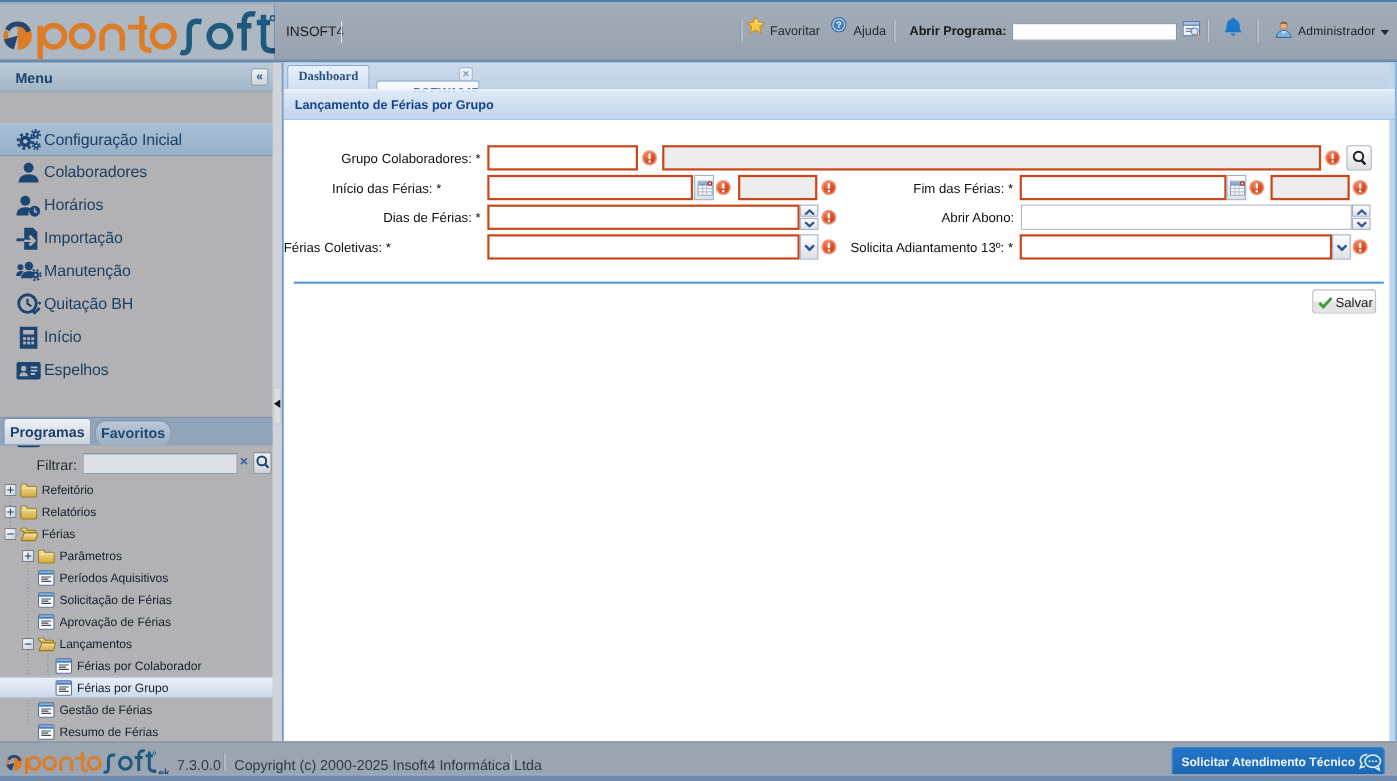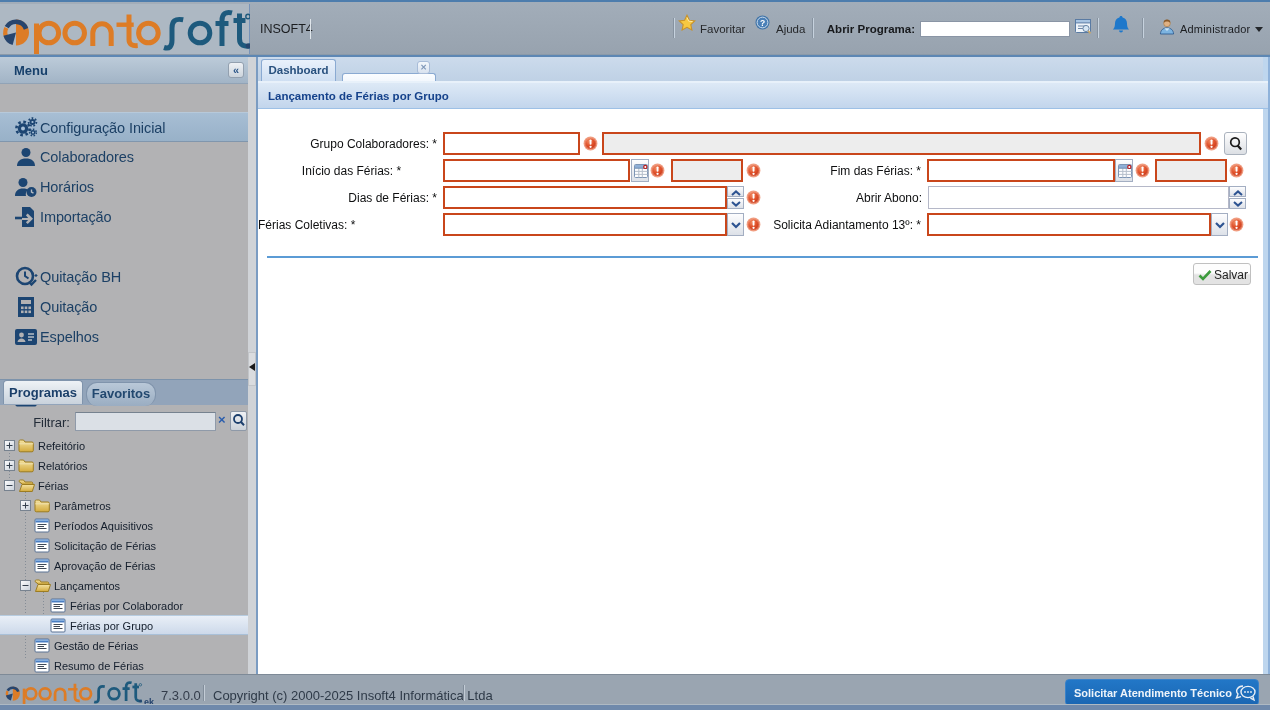--- a/index.html
+++ b/index.html
@@ -41,21 +41,21 @@
 
 #split{left:248px;top:57px;width:8px;height:617px;background:#d0d3d7;}
 #splith{left:0px;top:295px;width:8px;height:34px;background:#dadcdf;border:1px solid #c2c5c9;}
 
 #main{left:256px;top:57px;width:1014px;height:617px;background:#fff;border-left:2px solid #7b9cc2;}
 #tabstrip{left:0;top:0;width:1010px;height:24px;background:linear-gradient(#ccdbec,#bfd1e5);}
 #band{left:0;top:24px;width:1010px;height:2px;background:#e8f1fa;}
 #phdr{left:0;top:26px;width:1010px;height:26px;background:linear-gradient(#dde9f6,#c2d5ec);border-bottom:1px solid #9dc0e6;}
 #phdr b{position:absolute;left:10px;top:7px;font-size:11.5px;color:#15428b;}
 .tab{top:2px;height:22px;border:1px solid #8aaad2;border-bottom:none;border-radius:3px 3px 0 0;font-weight:bold;font-size:11.5px;text-align:center;}
-#tdash{left:3px;width:75px;background:linear-gradient(#e9f1fb,#cfdff2);color:#29517e;line-height:21px;}
+#tdash{left:3px;width:75px;background:linear-gradient(#e9f1fb,#cfdff2);color:#29517e;line-height:21px;font-family:Liberation Serif, serif;}
 #tpsew{left:84px;top:16px;height:24px;width:94px;background:linear-gradient(#fbfdff,#dfeaf8);color:#15428b;line-height:23px;text-align:right;}
 #tclose{left:159px;top:4px;width:13px;height:13px;background:linear-gradient(#f3f7fb,#d8e2ef);border:1px solid #a8bcd8;border-radius:3px;color:#7e97b8;font-size:8px;line-height:11px;text-align:center;font-weight:bold;}
 
 .lab{font-size:12px;color:#0e0f10;white-space:nowrap;}
 .inp{background:#fff;border:2px solid #c9461b;}
 .inpg{background:#ededed;border:2px solid #c9461b;}
 .trg{width:18px;background:linear-gradient(#fdfdfe,#dde1e8);border:1px solid #a3aec2;}
 #sep2{left:9px;top:199px;width:991px;height:2px;background:#5b9bd5;}
 #salvar{left:935px;top:206px;width:58px;height:22px;background:linear-gradient(#fdfdfd 45%,#e3e3e3 55%);border:1px solid #c0c0c0;border-radius:3px;font-size:12px;color:#222;}
 #salvar span{position:absolute;left:20px;top:4px;}
@@ -189,31 +189,45 @@
       </div>
   <div class="abs mi" style="top:117px">
         <span>Importação</span>
         <svg width="24" height="22" viewBox="0 0 24 22">
           <g fill="#1c4572">
             <path d="M8 1h8l4 4v16H8v-7h6.2l-2.3 2.3 1.8 1.8L19 12.8 13.7 7.5l-1.8 1.8L14.2 12H8z"></path>
             <rect x="1" y="10.7" width="7" height="2.6"></rect>
           </g>
         </svg>
       </div>
+  <div class="abs mi" style="top:147px">
+        <span>Manutenção</span>
+        <svg width="24" height="22" viewBox="0 0 24 22">
+          <g fill="#1c4572">
+            <circle cx="4.6" cy="7" r="2.7"></circle>
+            <path d="M.6 15c0-3 1.8-4.7 4.6-4.7 1 0 1.9.2 2.6.7-1.8 1-2.8 2.5-2.9 4z"></path>
+            <circle cx="12.3" cy="5.8" r="3.9"></circle>
+            <path d="M5.2 17c0-4 2.9-6.3 7.1-6.3 2.2 0 4 .6 5.3 1.8l-2.4 4.5z"></path>
+            <circle cx="18.4" cy="14" r="3.1"></circle>
+            <circle cx="18.4" cy="14" r="4.5" fill="none" stroke="#1c4572" stroke-width="2" stroke-dasharray="1.8 1.8"></circle>
+            <circle cx="18.4" cy="14" r="1.2" fill="#b1b1b3"></circle>
+          </g>
+        </svg>
+      </div>
   <div class="abs mi" style="top:177px">
         <span>Quitação BH</span>
         <svg width="24" height="22" viewBox="0 0 24 22">
           <circle cx="11" cy="10" r="8" fill="none" stroke="#1c4572" stroke-width="2.6"></circle>
           <path d="M11 5.5V10l3.5 2.5" stroke="#1c4572" stroke-width="2" fill="none"></path>
           <path d="M15 16l2.5 2.5L22 14" stroke="#1c4572" stroke-width="2.4" fill="none"></path>
           <path d="M20.5 9.5h3M22 8v3" stroke="#1c4572" stroke-width="1.2" fill="none"></path>
         </svg>
       </div>
   <div class="abs mi" style="top:207px">
-        <span>Quitação</span>
+        <span>Início</span>
         <svg width="24" height="22" viewBox="0 0 24 22">
           <path d="M4 1h16v20H4z" fill="#1c4572"></path>
           <rect x="7" y="4" width="10" height="4" fill="#b1b1b3"></rect>
           <g fill="#b1b1b3">
             <rect x="7" y="10.5" width="2.6" height="2.6"></rect>
             <rect x="10.7" y="10.5" width="2.6" height="2.6"></rect>
             <rect x="14.4" y="10.5" width="2.6" height="2.6"></rect>
             <rect x="7" y="14.5" width="2.6" height="2.6"></rect>
             <rect x="10.7" y="14.5" width="2.6" height="2.6"></rect>
             <rect x="14.4" y="14.5" width="2.6" height="2.6"></rect>

